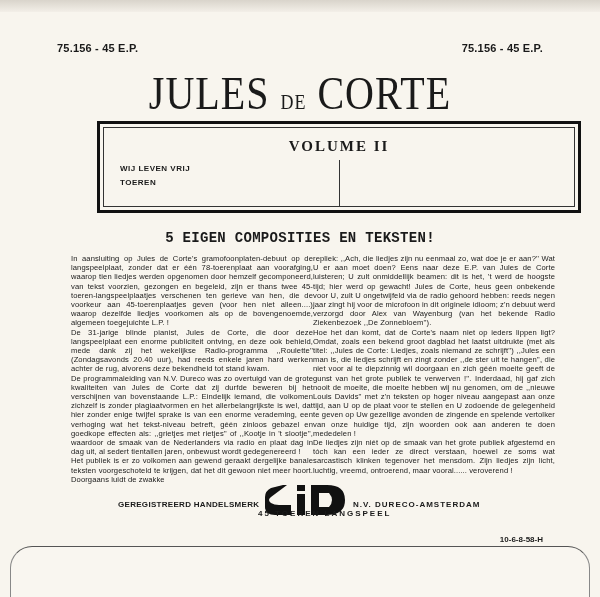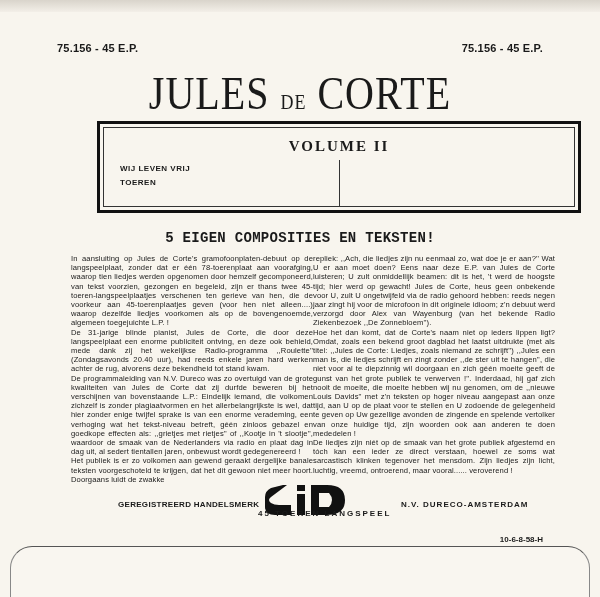--- a/index.html
+++ b/index.html
@@ -29,21 +29,21 @@
     .divider { position:absolute; left:50%; top:32px; width:1px; height:46px; background:#333; }
     .headline { position:absolute; top:230px; left:0; width:600px; text-align:center;
       font-family:Liberation Mono, monospace; font-weight:bold; font-size:14px; letter-spacing:0.3px; }
     .col { position:absolute; top:254px; width:242px; font-size:7.6px; line-height:9.2px;
       text-align:justify; letter-spacing:0.1px;margin-left:13px; }
     .col.left { left:58px; }
     .col.right { left:300px; }
     .col p { margin:0; }
     .footer-line1 { position:absolute; top:500px; font-size:8px; font-weight:bold; letter-spacing:0.3px;text-align:right; }
     .reg { left:118px; }
-    .dureco { left:353px; letter-spacing:1px;margin-left:48px; }
+    .dureco { left:353px; letter-spacing:1px; }
     .logo { position:absolute; left:265px; top:483px; width:82px; height:34px; }
     .speed { position:absolute; top:509px; left:238px; font-size:8px; font-weight:bold; letter-spacing:2px;margin-left:20px; }
     .code { position:absolute; top:535px; right:57px; font-size:8px; font-weight:bold; }
     .flap { position:absolute; left:10px; top:546px; width:580px; height:51px;
       border-top:1.5px solid #555; border-left:1.5px solid #888; border-right:1.5px solid #888;
       border-radius:22px 22px 0 0; background:#f9f6f0; box-sizing:border-box; }
   </style>
 </head>
 <body>
 

